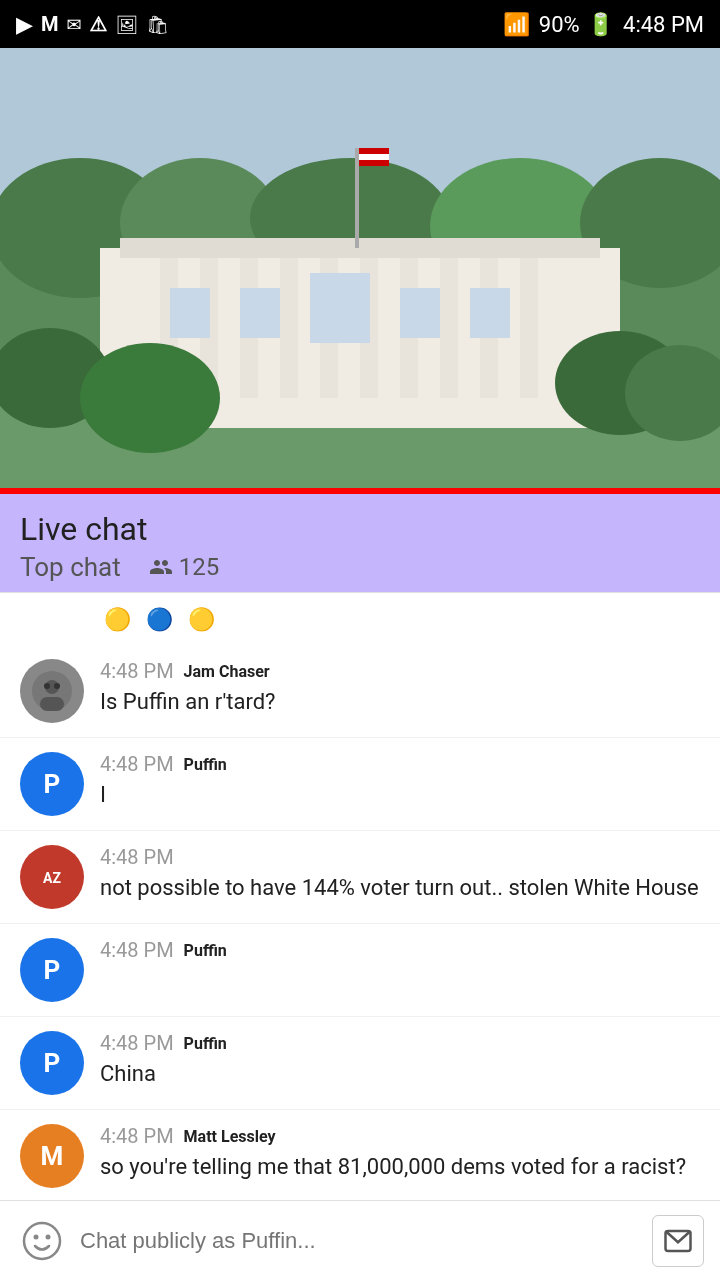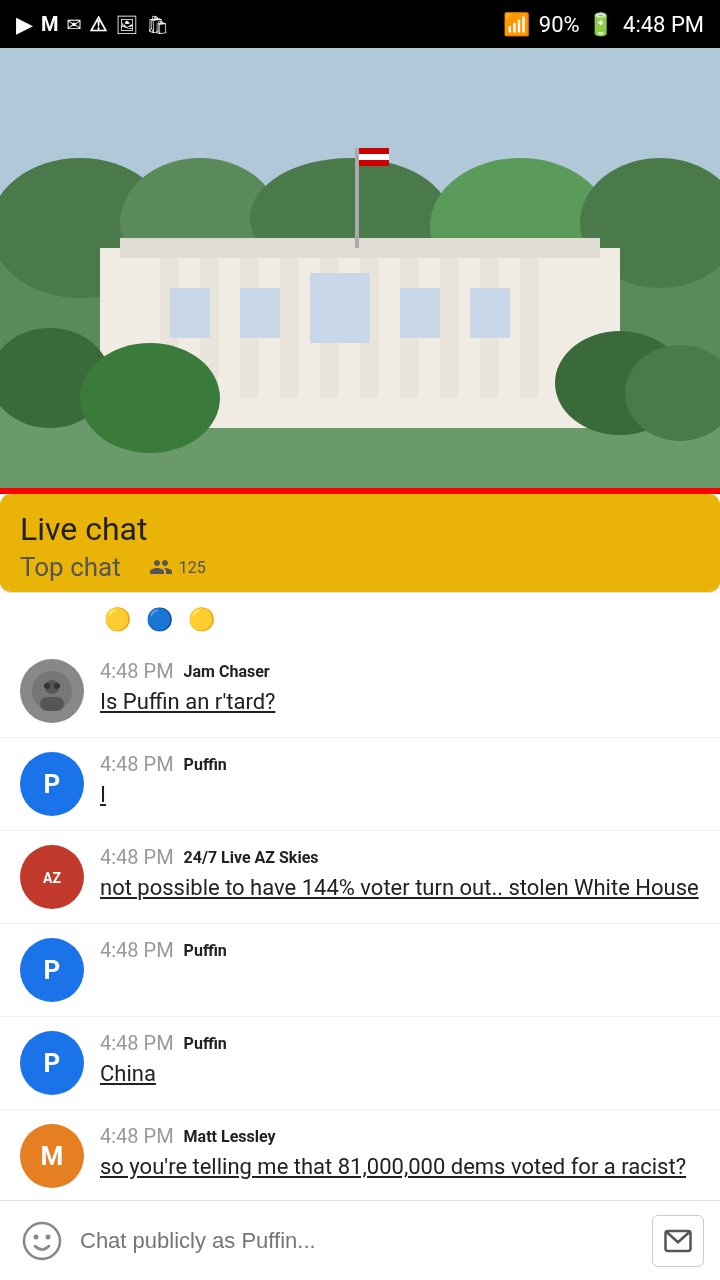--- a/index.html
+++ b/index.html
@@ -46,24 +46,23 @@
     }
     .red-bar {
       width: 720px;
       height: 6px;
       background: #ff0000;
     }
 
     
     .chat-header {
       width: 720px;
-      background: #eab308;
+      background: #c4b5fd;
       padding: 16px 20px 10px 20px;
       border-bottom: 1px solid #e0e0e0;
-      border-radius: 11px;
     }
     .chat-title-row {
       display: flex;
       align-items: center;
       justify-content: space-between;
     }
     .chat-title {
       font-size: 32px;
       font-weight: 400;
       color: #212121;
@@ -89,21 +88,21 @@
       margin-top: 4px;
     }
     .top-chat-label {
       font-size: 26px;
       color: #555;
     }
     .viewer-count {
       display: flex;
       align-items: center;
       gap: 6px;
-      font-size: 16px;
+      font-size: 24px;
       color: #555;
     }
 
     
     .chat-messages {
       width: 720px;
       background: #fff;
       padding: 0;
       flex: 1;
     }
@@ -177,21 +176,20 @@
     .msg-username {
       font-size: 16px;
       font-weight: 700;
       color: #212121;
     }
     .msg-text {
       font-size: 22px;
       color: #212121;
       line-height: 1.4;
       margin-top: 2px;
-      text-decoration: underline;
     }
 
     
     .partial-msg {
       display: flex;
       align-items: center;
       padding: 8px 20px;
       gap: 16px;
     }
     .partial-avatars {
@@ -404,21 +402,20 @@
   <div class="chat-message">
     <div class="avatar-img-placeholder avatar-az">
       <svg width="40" height="40" viewBox="0 0 40 40" fill="none">
         <circle cx="20" cy="20" r="20" fill="#c0392b"></circle>
         <text x="20" y="26" text-anchor="middle" fill="white" font-size="14" font-weight="bold">AZ</text>
       </svg>
     </div>
     <div class="msg-content">
       <div class="msg-header">
         <span class="msg-time">4:48 PM</span>
-        <span class="msg-username">24/7 Live AZ Skies</span>
       </div>
       <div class="msg-text">not possible to have 144% voter turn out.. stolen White House</div>
     </div>
   </div>
 
   <div class="chat-message">
     <div class="avatar" style="background:#1a73e8;">P</div>
     <div class="msg-content">
       <div class="msg-header">
         <span class="msg-time">4:48 PM</span>

